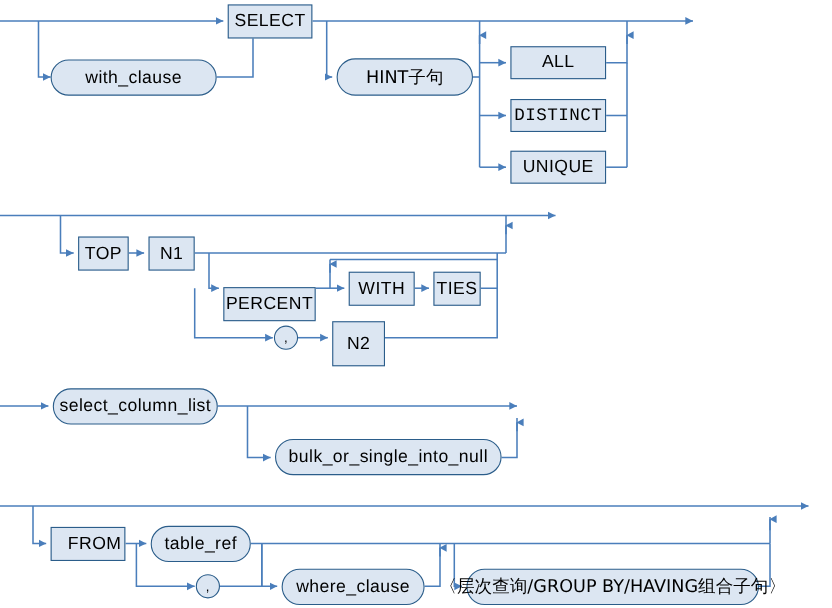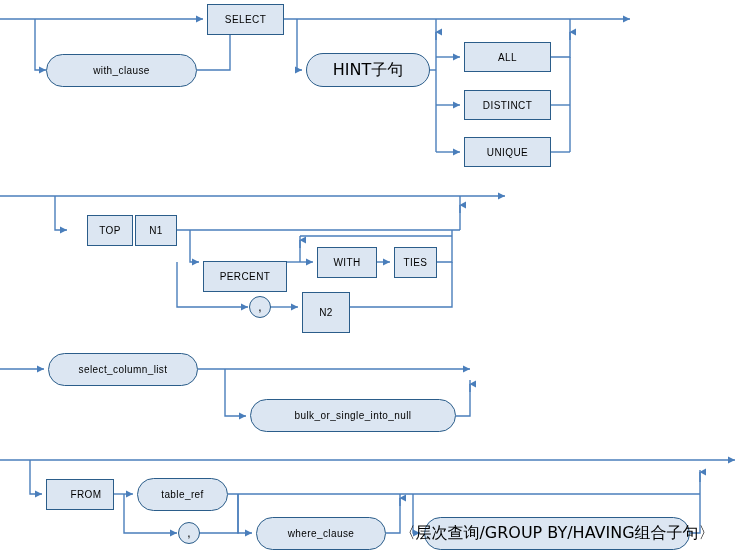--- a/index.html
+++ b/index.html
@@ -27,21 +27,21 @@
   }
   .node {
     position: absolute;
     box-sizing: border-box;
     display: flex;
     align-items: center;
     justify-content: center;
     background: #dce6f2;
     border: 1px solid #2b5d8a;
     color: #000000;
-    font-size: 10px;
+    font-size: 16px;
     white-space: nowrap;
     letter-spacing: 0.4px;
   }
   .node.rounded {
     border-radius: 999px;
   }
   .node.dot {
     border-radius: 999px;
     font-size: 12px;
   }
@@ -144,25 +144,25 @@
   </svg>
 
   <div class="node rounded" style="left:46px; top:54px; width:151px; height:33px;">with_clause</div>
 
   <div class="node" style="left:207px; top:4px; width:77px; height:31px;">SELECT</div>
 
   <div class="node rounded cjk" style="left:306px; top:53px; width:124px; height:34px;">HINT子句</div>
 
   <div class="node" style="left:464px; top:42px; width:87px; height:30px;">ALL</div>
 
-  <div class="node" style="left:464px; top:90px; width:87px; height:30px;">DISTINCT</div>
+  <div class="node" style="left:464px; top:90px; width:87px; height:30px;font-family:Liberation Mono, monospace;">DISTINCT</div>
 
   <div class="node" style="left:464px; top:137px; width:87px; height:30px;">UNIQUE</div>
 
-  <div class="node" style="left:71px; top:215px; width:46px; height:31px;margin-left:16px;">TOP</div>
+  <div class="node" style="left:71px; top:215px; width:46px; height:31px;">TOP</div>
 
   <div class="node" style="left:135px; top:215px; width:42px; height:31px;">N1</div>
 
   <div class="node" style="left:203px; top:261px; width:84px; height:31px;">PERCENT</div>
 
   <div class="node" style="left:317px; top:247px; width:60px; height:31px;">WITH</div>
 
   <div class="node" style="left:394px; top:247px; width:43px; height:31px;">TIES</div>
 
   <div class="node dot" style="left:249px; top:296px; width:22px; height:22px;">,</div>

